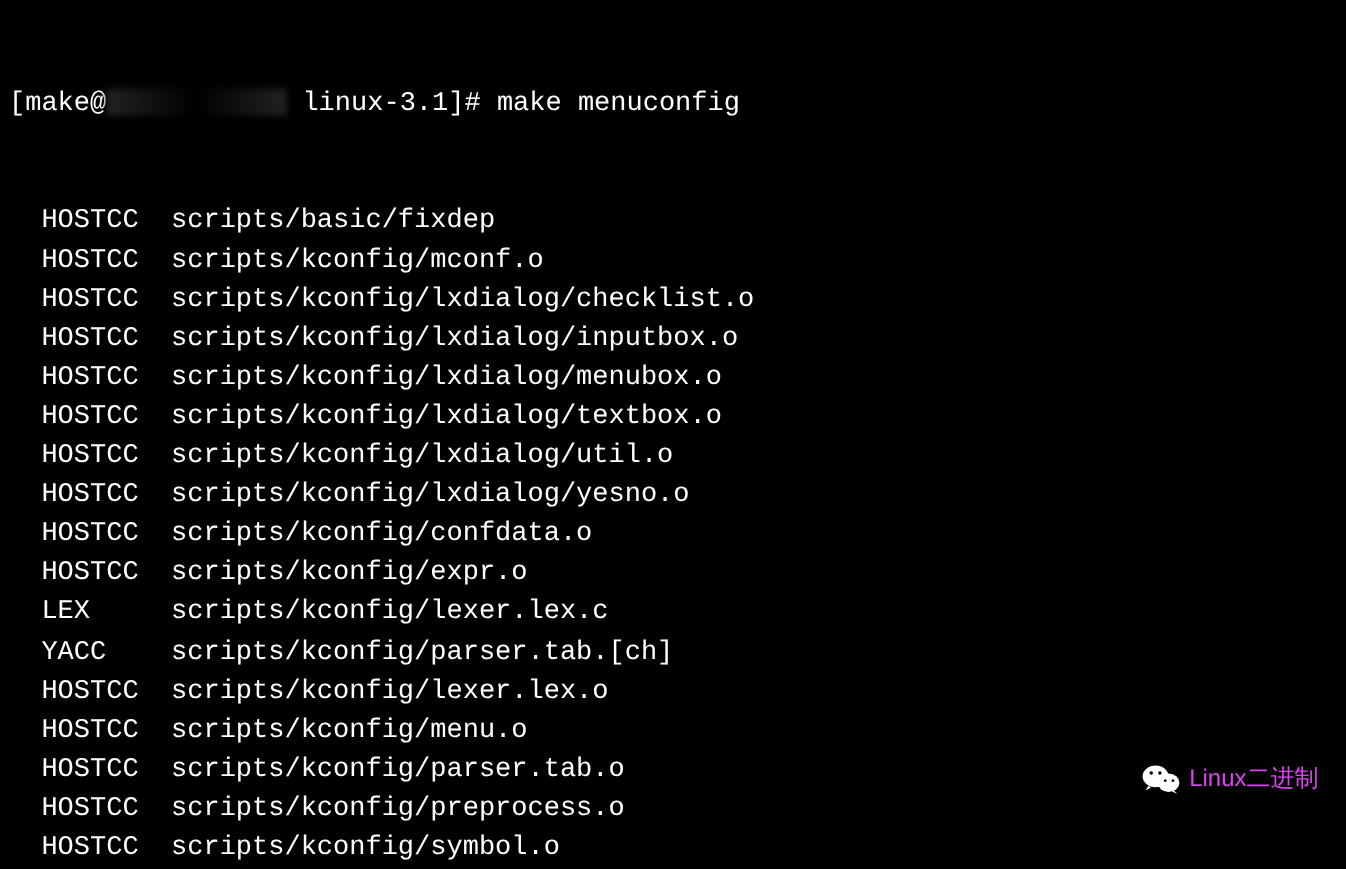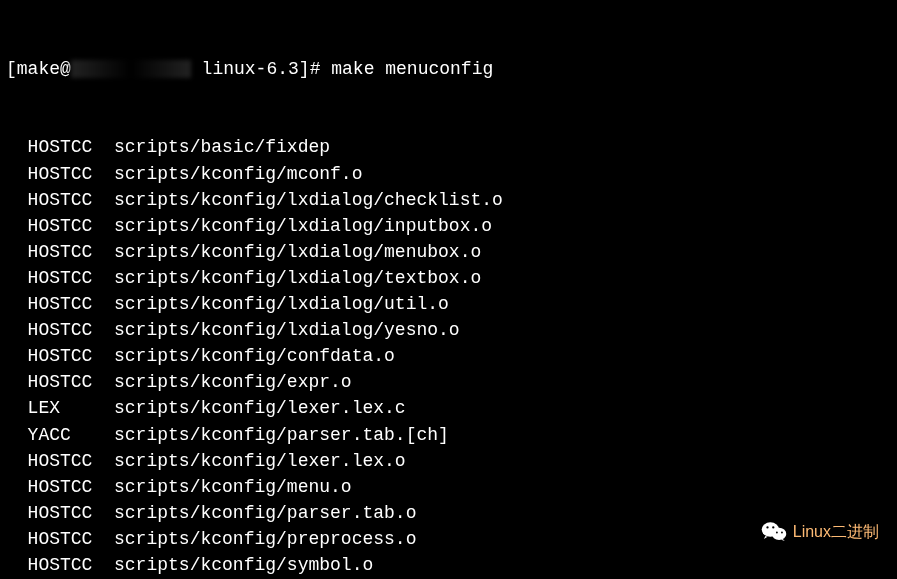--- a/index.html
+++ b/index.html
@@ -36,43 +36,43 @@
     }
     .build-line {
       white-space: pre;
     }
     .footer-line {
       white-space: pre;
     }
     .watermark {
       position: absolute;
       right: 18px;
-      bottom: 36px;
+      bottom: 48px;
       display: flex;
       align-items: center;
       gap: 6px;
-      color: #fdba74;
+      color: #d946ef;
       font-family: sans-serif;
       font-size: 16px;
       margin-top: 28px;
     }
     .wechat-icon {
       width: 26px;
       height: 22px;
       position: relative;
     }
     .wechat-icon svg {
       display: block;
     }
   </style>
 </head>
 <body>
 
 <div class="terminal">
-  <div class="prompt-line"><span>[make@</span><span class="redacted"></span><span> linux-6.3]# </span><span>make menuconfig</span></div>
+  <div class="prompt-line"><span>[make@</span><span class="redacted"></span><span> linux-3.1]# </span><span>make menuconfig</span></div>
   <div id="build-lines"><div class="build-line">  HOSTCC  scripts/basic/fixdep</div><div class="build-line">  HOSTCC  scripts/kconfig/mconf.o</div><div class="build-line">  HOSTCC  scripts/kconfig/lxdialog/checklist.o</div><div class="build-line">  HOSTCC  scripts/kconfig/lxdialog/inputbox.o</div><div class="build-line">  HOSTCC  scripts/kconfig/lxdialog/menubox.o</div><div class="build-line">  HOSTCC  scripts/kconfig/lxdialog/textbox.o</div><div class="build-line">  HOSTCC  scripts/kconfig/lxdialog/util.o</div><div class="build-line">  HOSTCC  scripts/kconfig/lxdialog/yesno.o</div><div class="build-line">  HOSTCC  scripts/kconfig/confdata.o</div><div class="build-line">  HOSTCC  scripts/kconfig/expr.o</div><div class="build-line">  LEX     scripts/kconfig/lexer.lex.c</div><div class="build-line">  YACC    scripts/kconfig/parser.tab.[ch]</div><div class="build-line">  HOSTCC  scripts/kconfig/lexer.lex.o</div><div class="build-line">  HOSTCC  scripts/kconfig/menu.o</div><div class="build-line">  HOSTCC  scripts/kconfig/parser.tab.o</div><div class="build-line">  HOSTCC  scripts/kconfig/preprocess.o</div><div class="build-line">  HOSTCC  scripts/kconfig/symbol.o</div><div class="build-line">  HOSTCC  scripts/kconfig/util.o</div></div>
   <div class="footer-line"></div>
   
   
 </div>
 
 <div class="watermark">
   <span class="wechat-icon">
     <svg viewBox="0 0 36 30" width="26" height="22">
       <ellipse cx="13" cy="13" rx="12" ry="10" fill="#fff"></ellipse>

